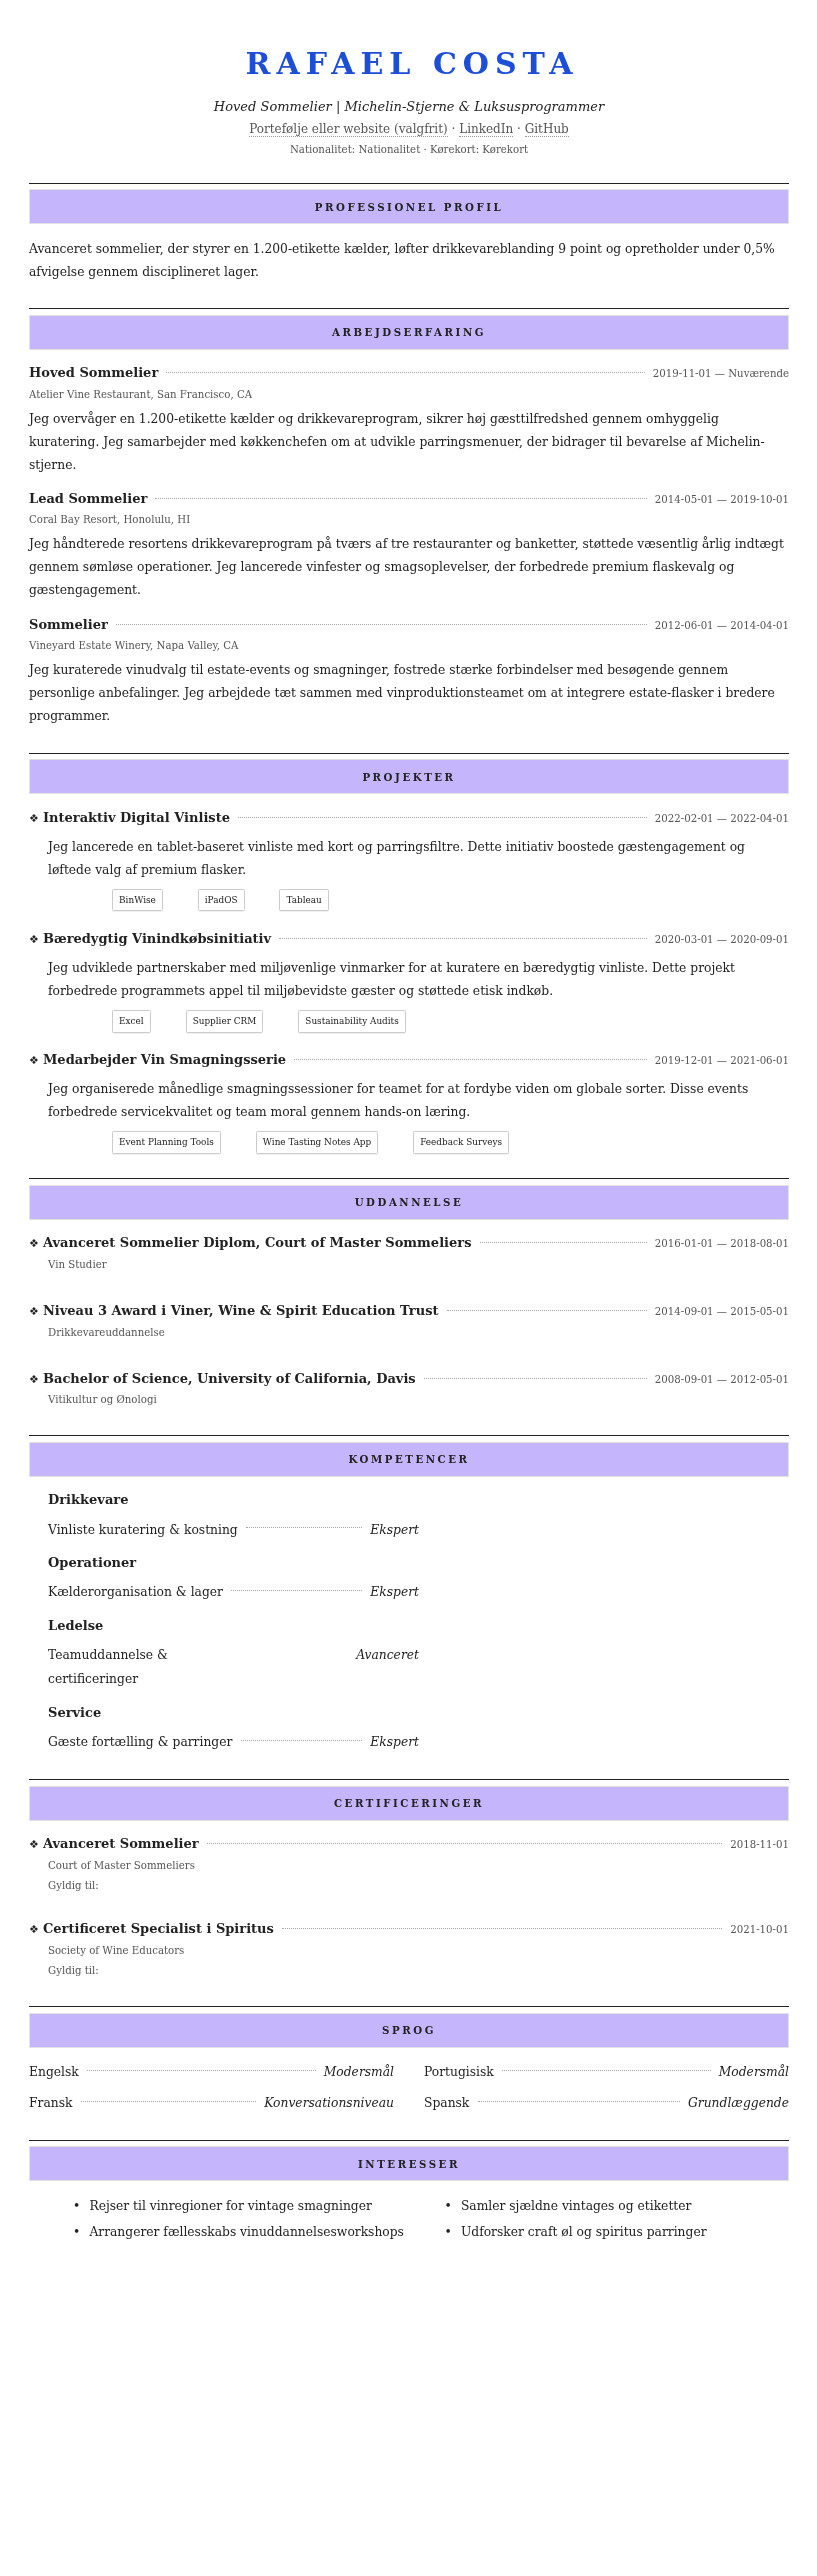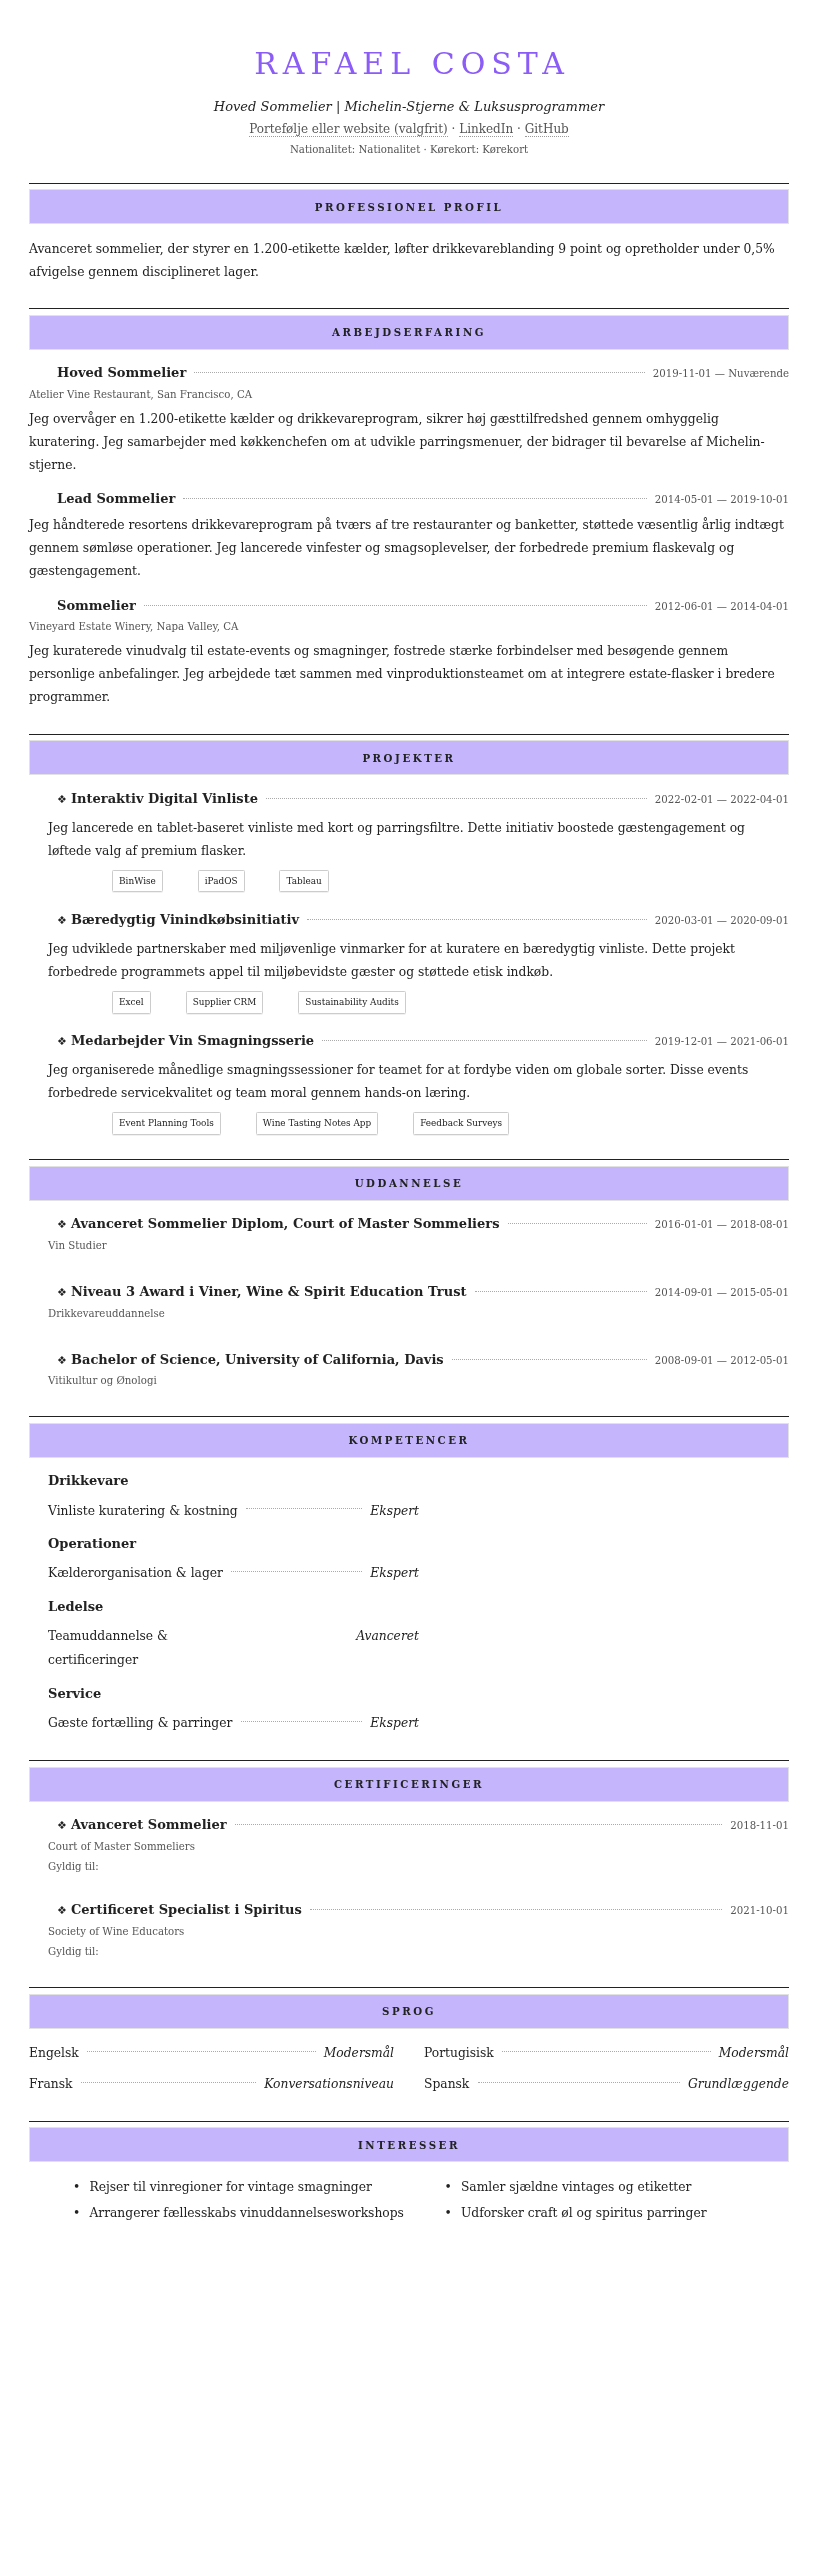--- a/index.html
+++ b/index.html
@@ -9,25 +9,25 @@
     font-family: "DejaVu Serif", serif;
     color: #222222;
     font-size: 12.3px;
   }
   .page { padding: 45px 29px 27px 29px; }
 
   
   .name {
     text-align: center;
     font-size: 30px;
-    font-weight: normal;
+    font-weight: bold;
     letter-spacing: 0.2em;
     line-height: 38px;
     padding-left: 0.2em;
-    color: #8b5cf6;
+    color: #1d4ed8;
   }
   .subtitle {
     text-align: center;
     font-style: italic;
     font-size: 13px;
     margin-top: 13.6px;
     line-height: 19px;
   }
   .contact-row {
     display: flex;
@@ -73,21 +73,20 @@
   .section-body { padding-top: 13.6px; }
 
   .profile-text { font-size: 12.3px; line-height: 23px; }
 
   
   .entry { margin-bottom: 12.3px; }
   .entry-head {
     display: flex;
     align-items: baseline;
     line-height: 20.4px;
-    margin-left: 28px;
   }
   .entry-title { font-weight: bold; font-size: 13px; white-space: nowrap; }
   .bullet { font-size: 11px; margin-right: 4.1px; }
   .leader {
     flex: 1;
     border-bottom: 0.7px dotted #aaa;
     margin: 0 8.2px;
     position: relative;
     top: -4.1px;
   }
@@ -199,20 +198,21 @@
           </div>
           <div class="entry-sub">Atelier Vine Restaurant, San Francisco, CA</div>
           <p class="entry-desc">Jeg overvåger en 1.200-etikette kælder og drikkevareprogram, sikrer høj gæsttilfredshed gennem omhyggelig kuratering. Jeg samarbejder med køkkenchefen om at udvikle parringsmenuer, der bidrager til bevarelse af Michelin-stjerne.</p>
         </div>
         <div class="entry">
           <div class="entry-head">
             <span class="entry-title">Lead Sommelier</span>
             <span class="leader"></span>
             <span class="entry-date">2014-05-01 — 2019-10-01</span>
           </div>
+          <div class="entry-sub">Coral Bay Resort, Honolulu, HI</div>
           <p class="entry-desc">Jeg håndterede resortens drikkevareprogram på tværs af tre restauranter og banketter, støttede væsentlig årlig indtægt gennem sømløse operationer. Jeg lancerede vinfester og smagsoplevelser, der forbedrede premium flaskevalg og gæstengagement.</p>
         </div>
         <div class="entry">
           <div class="entry-head">
             <span class="entry-title">Sommelier</span>
             <span class="leader"></span>
             <span class="entry-date">2012-06-01 — 2014-04-01</span>
           </div>
           <div class="entry-sub">Vineyard Estate Winery, Napa Valley, CA</div>
           <p class="entry-desc">Jeg kuraterede vinudvalg til estate-events og smagninger, fostrede stærke forbindelser med besøgende gennem personlige anbefalinger. Jeg arbejdede tæt sammen med vinproduktionsteamet om at integrere estate-flasker i bredere programmer.</p>

